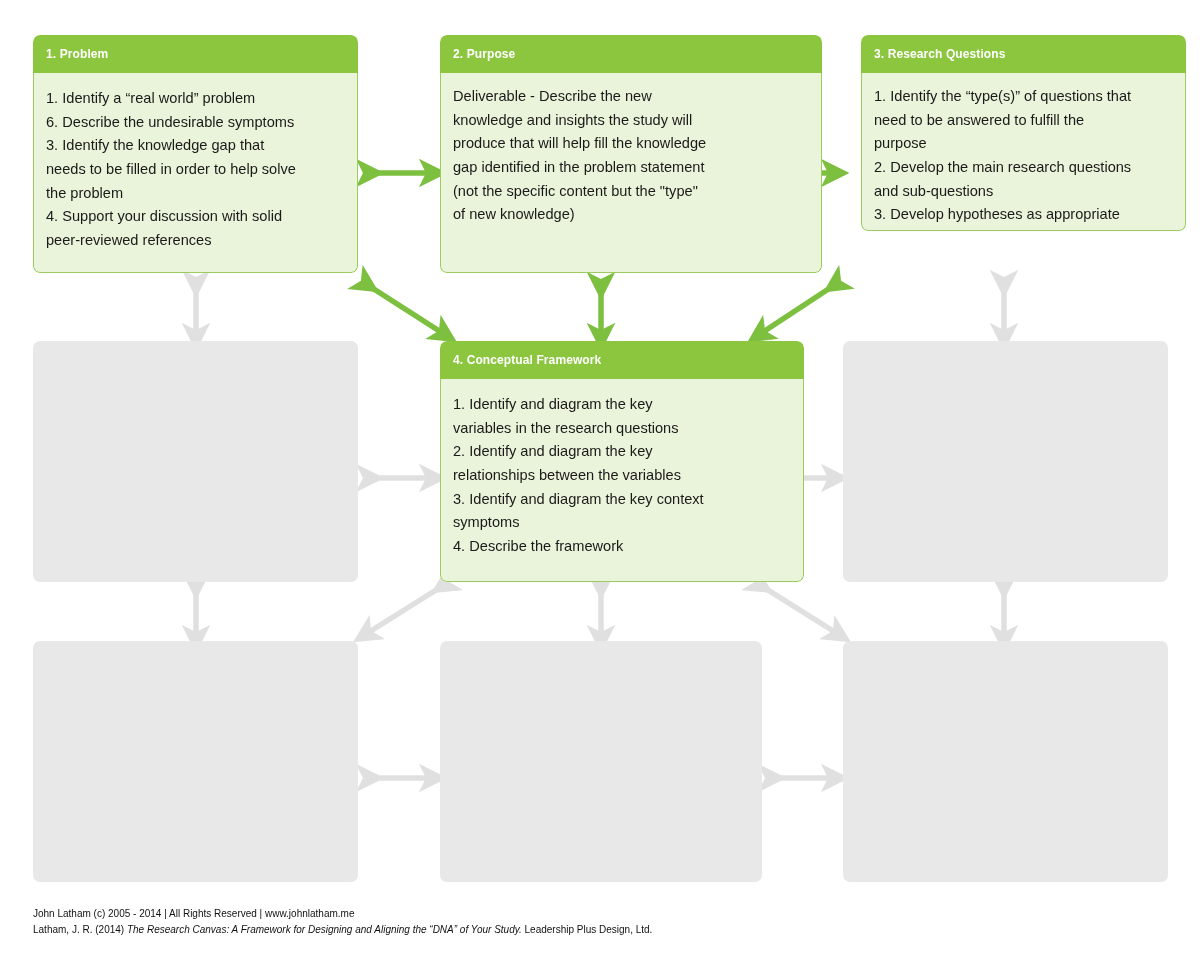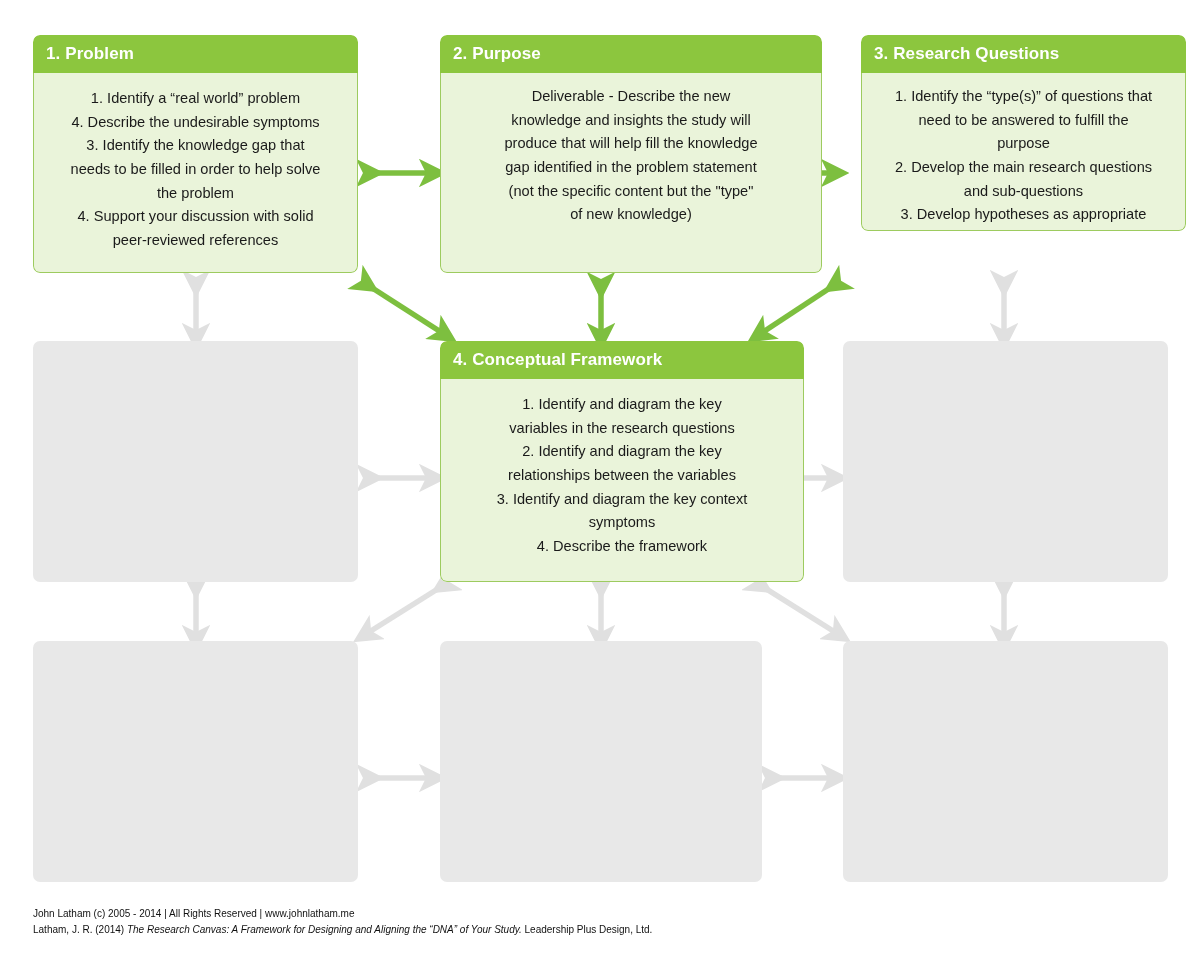--- a/index.html
+++ b/index.html
@@ -21,40 +21,39 @@
   .card {
     position: absolute;
     border-radius: 7px;
     overflow: hidden;
     background: #eaf4d9;
   }
   .card-header {
     height: 38px;
     background: #8cc63e;
     color: #ffffff;
-    font-size: 17px;
+    font-size: 12px;
     font-weight: bold;
     line-height: 38px;
     padding-left: 13px;
     letter-spacing: 0.1px;
     border-top-left-radius: 7px;
     border-top-right-radius: 7px;
   }
   .card-body {
     background: #eaf4da;
     border: 1px solid #9dcb5f;
     border-top: none;
     border-bottom-left-radius: 7px;
     border-bottom-right-radius: 7px;
     padding: 14px 12px 12px 12px;
     height: calc(100% - 38px);
     color: #1a1a1a;
     font-size: 14.6px;
     line-height: 1.62;
-    text-align: center;
   }
   .card-body .line { white-space: nowrap; }
   .card-body.para {
     padding-top: 12px;
   }
   .card-body b { font-weight: normal; }
 
   .placeholder {
     position: absolute;
     background: #e8e8e8;
@@ -163,21 +162,21 @@
   <div class="placeholder" style="left:33px; top:341px; width:325px; height:241px;"></div>
   <div class="placeholder" style="left:843px; top:341px; width:325px; height:241px;"></div>
   <div class="placeholder" style="left:33px; top:641px; width:325px; height:241px;"></div>
   <div class="placeholder" style="left:440px; top:641px; width:322px; height:241px;"></div>
   <div class="placeholder" style="left:843px; top:641px; width:325px; height:241px;"></div>
 
   <div class="card" style="left:33px; top:35px; width:325px; height:238px;">
     <div class="card-header">1. Problem</div>
     <div class="card-body">
       <div class="line">1. Identify a “real world” problem</div>
-      <div class="line">4. Describe the undesirable symptoms</div>
+      <div class="line">6. Describe the undesirable symptoms</div>
       <div class="line">3. Identify the knowledge gap that</div>
       <div class="line">needs to be filled in order to help solve</div>
       <div class="line">the problem</div>
       <div class="line">4. Support your discussion with solid</div>
       <div class="line">peer-reviewed references</div>
     </div>
   </div>
 
   <div class="card" style="left:440px; top:35px; width:382px; height:238px;">
     <div class="card-header">2. Purpose</div>

